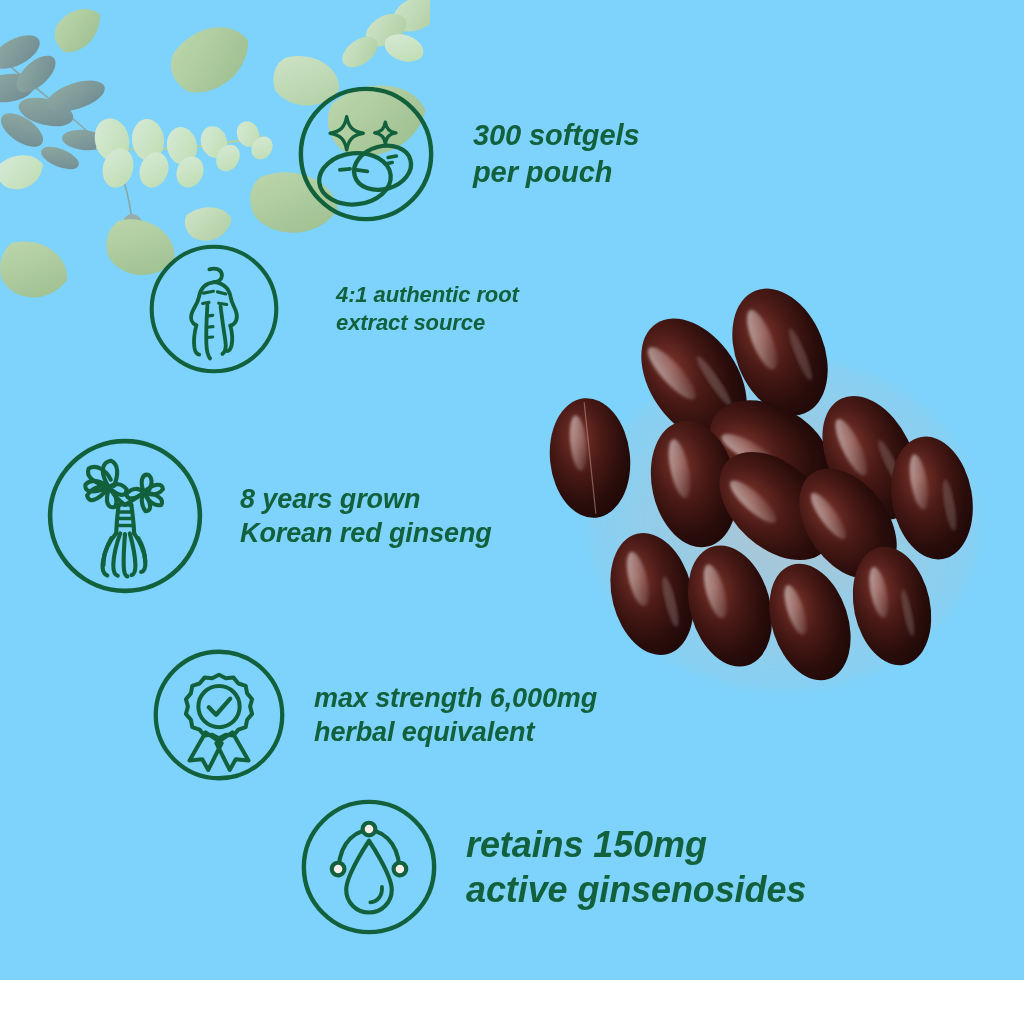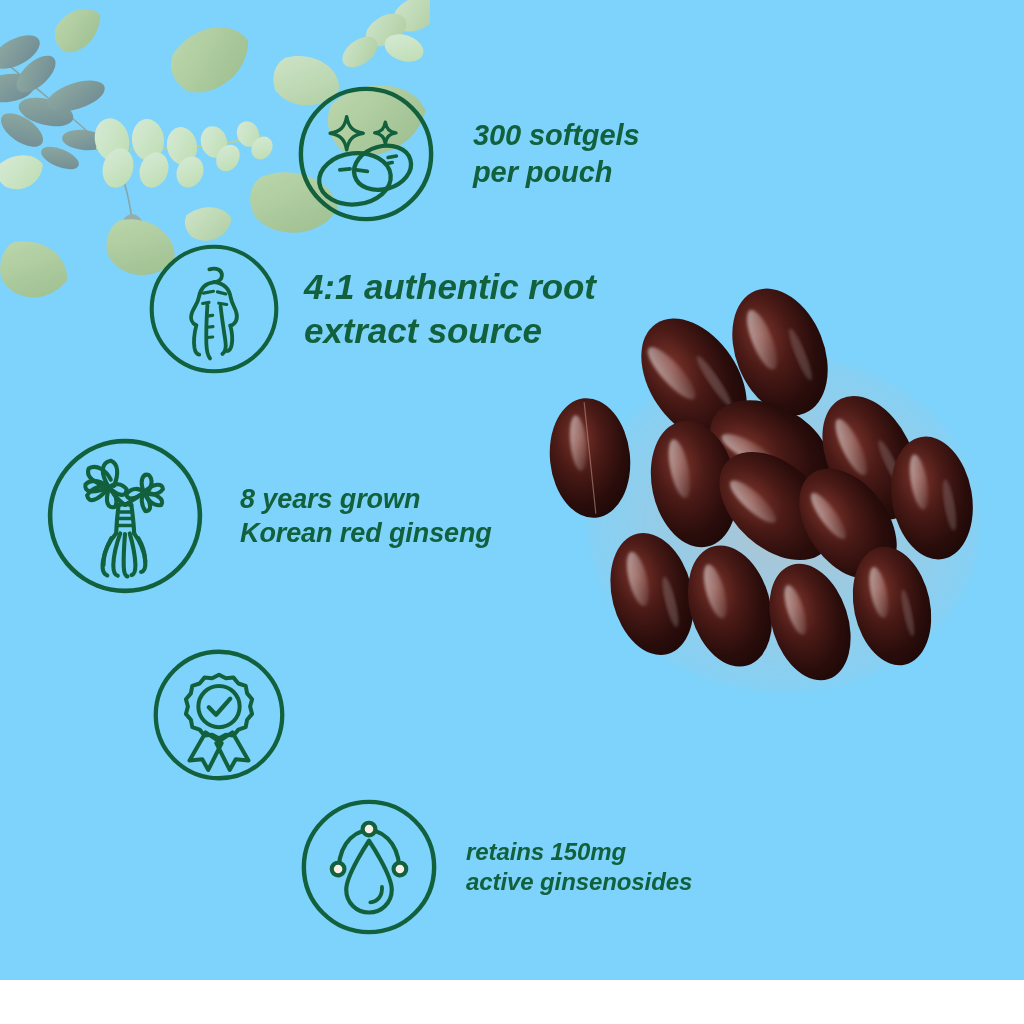--- a/index.html
+++ b/index.html
@@ -59,33 +59,33 @@
     letter-spacing: -0.1px;
   }
 
   
   #feature-0 { left: 297px; top: 85px; }
   #feature-0 .icon-badge { width: 138px; height: 138px; }
   #feature-0 .feature-text { margin-left: 38px; font-size: 29px; }
 
   #feature-1 { left: 148px; top: 243px; }
   #feature-1 .icon-badge { width: 132px; height: 132px; }
-  #feature-1 .feature-text { margin-left: 24px; font-size: 35px; }
+  #feature-1 .feature-text { margin-left: 56px; font-size: 22px; }
 
   #feature-2 { left: 46px; top: 437px; }
   #feature-2 .icon-badge { width: 158px; height: 158px; }
   #feature-2 .feature-text { margin-left: 36px; font-size: 27px; }
 
   #feature-3 { left: 152px; top: 648px; }
   #feature-3 .icon-badge { width: 134px; height: 134px; }
   #feature-3 .feature-text { margin-left: 28px; font-size: 27px; }
 
   #feature-4 { left: 300px; top: 798px; }
   #feature-4 .icon-badge { width: 138px; height: 138px; }
-  #feature-4 .feature-text { margin-left: 28px; font-size: 24px; }
+  #feature-4 .feature-text { margin-left: 28px; font-size: 36px; }
 </style>
 </head>
 <body>
 
 <div id="canvas">
 
   <svg class="botanical" viewBox="0 0 430 340" xmlns="http://www.w3.org/2000/svg">
     <defs>
       <linearGradient id="lfA" x1="0" y1="0" x2="1" y2="1">
         <stop offset="0%" stop-color="#c3d8a6"></stop>
@@ -350,20 +350,22 @@
         <path d="M50 20
                  L 55.1 22.6 L 60.8 22.1 L 64.5 26.5 L 69.9 28.3 L 71 33.9 L 74.7 38.2
                  L 73.2 43.7 L 74.7 49.2 L 71 53.5 L 69.9 59.1 L 64.5 60.9 L 60.8 65.3
                  L 55.1 64.8 L 50 67.4 L 44.9 64.8 L 39.2 65.3 L 35.5 60.9 L 30.1 59.1
                  L 29 53.5 L 25.3 49.2 L 26.8 43.7 L 25.3 38.2 L 29 33.9 L 30.1 28.3
                  L 35.5 26.5 L 39.2 22.1 L 44.9 22.6 Z"></path>
         <circle cx="50" cy="43.7" r="15.4"></circle>
         <path d="M42.4 44.2 L 47.8 49.8 L 58.4 37.8" stroke-width="3.2"></path>
       </svg>
     </div>
+    <div class="feature-text">max strength 6,000mg
+herbal equivalent</div>
   </div>
 
   <div class="feature" id="feature-4">
     <div class="icon-badge">
       <svg viewBox="0 0 100 100" xmlns="http://www.w3.org/2000/svg" fill="none" stroke="#12603c" stroke-width="3" stroke-linecap="round" stroke-linejoin="round">
         <circle cx="50" cy="50" r="47.2" stroke-width="3.2"></circle>
 
         <path d="M28.5 56 C 26.5 38, 36 24.5, 50 23 C 64 24.5, 73.5 38, 71.5 56"></path>
 
         <circle cx="50" cy="22.5" r="4.6" fill="#f8ede9"></circle>

